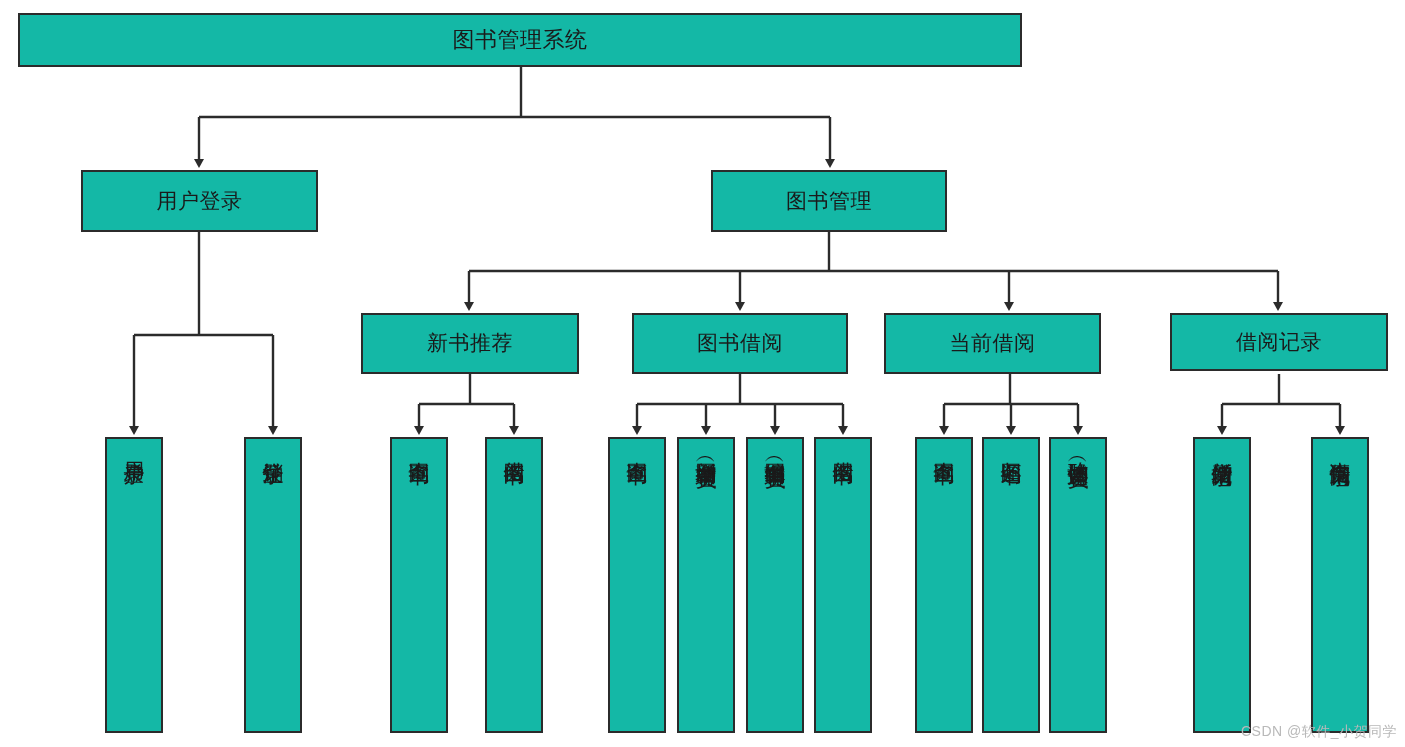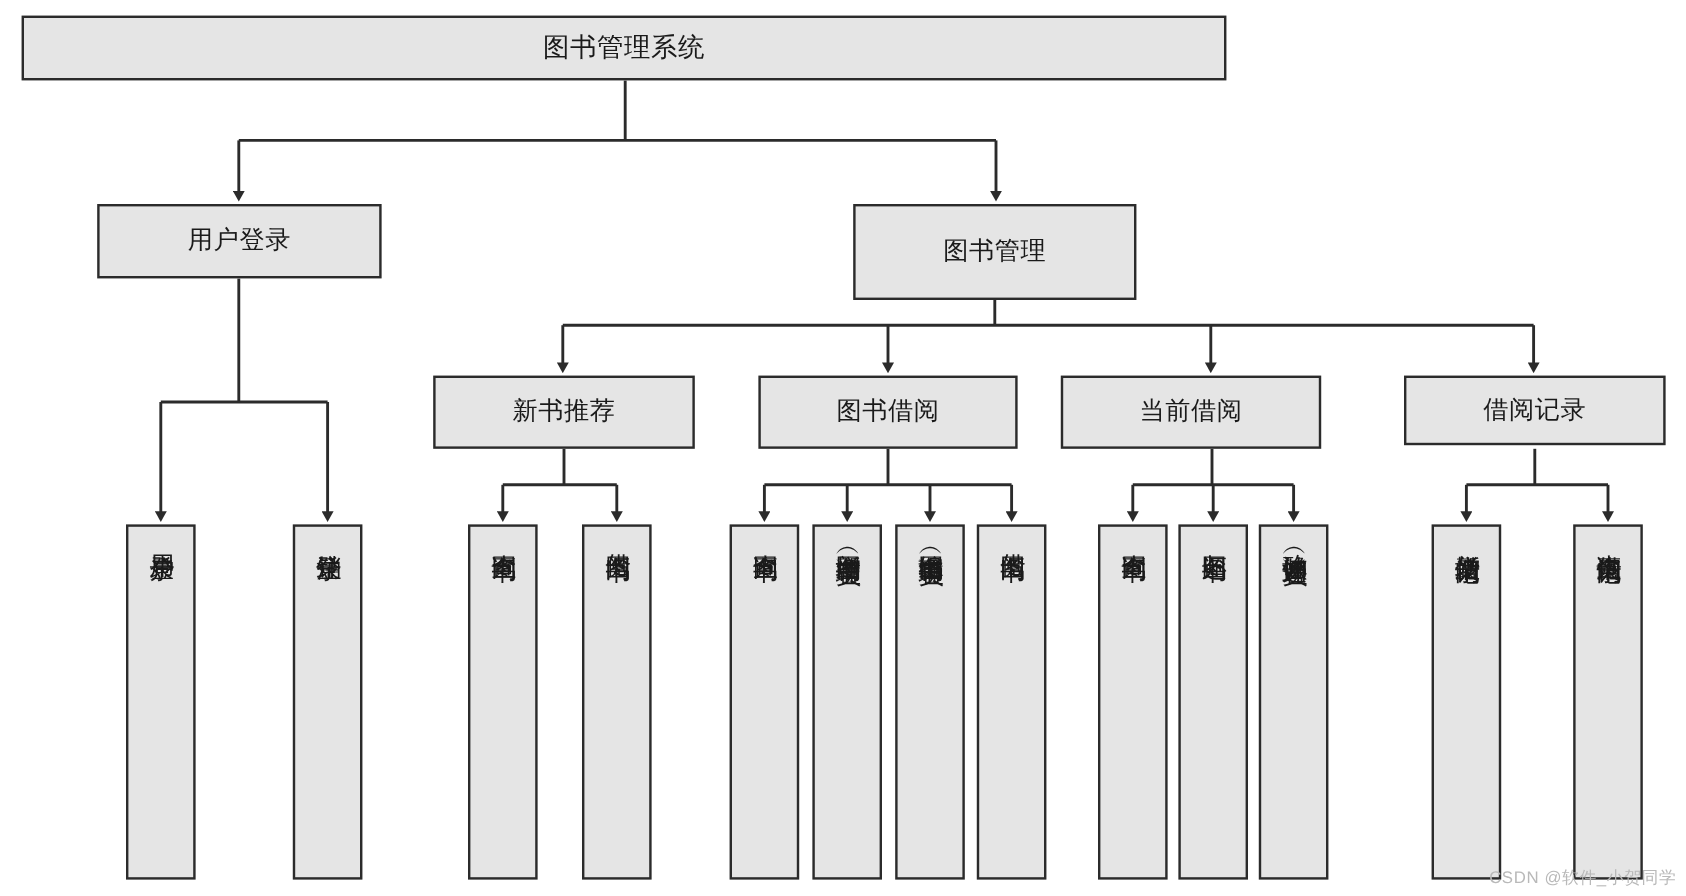--- a/index.html
+++ b/index.html
@@ -22,21 +22,21 @@
   svg.edges {
     position: absolute;
     left: 0;
     top: 0;
     width: 1405px;
     height: 747px;
   }
   .node {
     position: absolute;
     box-sizing: border-box;
-    background: #e5e5e5;
+    background: #14b8a6;
     border: 2px solid #2b2b2b;
     display: flex;
     align-items: center;
     justify-content: center;
     color: #1a1a1a;
   }
   .node .label {
     display: block;
     text-align: center;
     line-height: 1.18;
@@ -126,21 +126,21 @@
     </g>
   </svg>
 
   <div class="node root horizontal" style="left:18px; top:13px; width:1004px; height:54px;">
     <span class="label">图书管理系统</span>
   </div>
 
   <div class="node horizontal" style="left:81px; top:170px; width:237px; height:62px;">
     <span class="label">用户登录</span>
   </div>
-  <div class="node horizontal" style="left:711px; top:170px; width:236px; height:80px;">
+  <div class="node horizontal" style="left:711px; top:170px; width:236px; height:62px;">
     <span class="label">图书管理</span>
   </div>
 
   <div class="node horizontal" style="left:361px; top:313px; width:218px; height:61px;">
     <span class="label">新书推荐</span>
   </div>
   <div class="node horizontal" style="left:632px; top:313px; width:216px; height:61px;">
     <span class="label">图书借阅</span>
   </div>
   <div class="node horizontal" style="left:884px; top:313px; width:217px; height:61px;">

